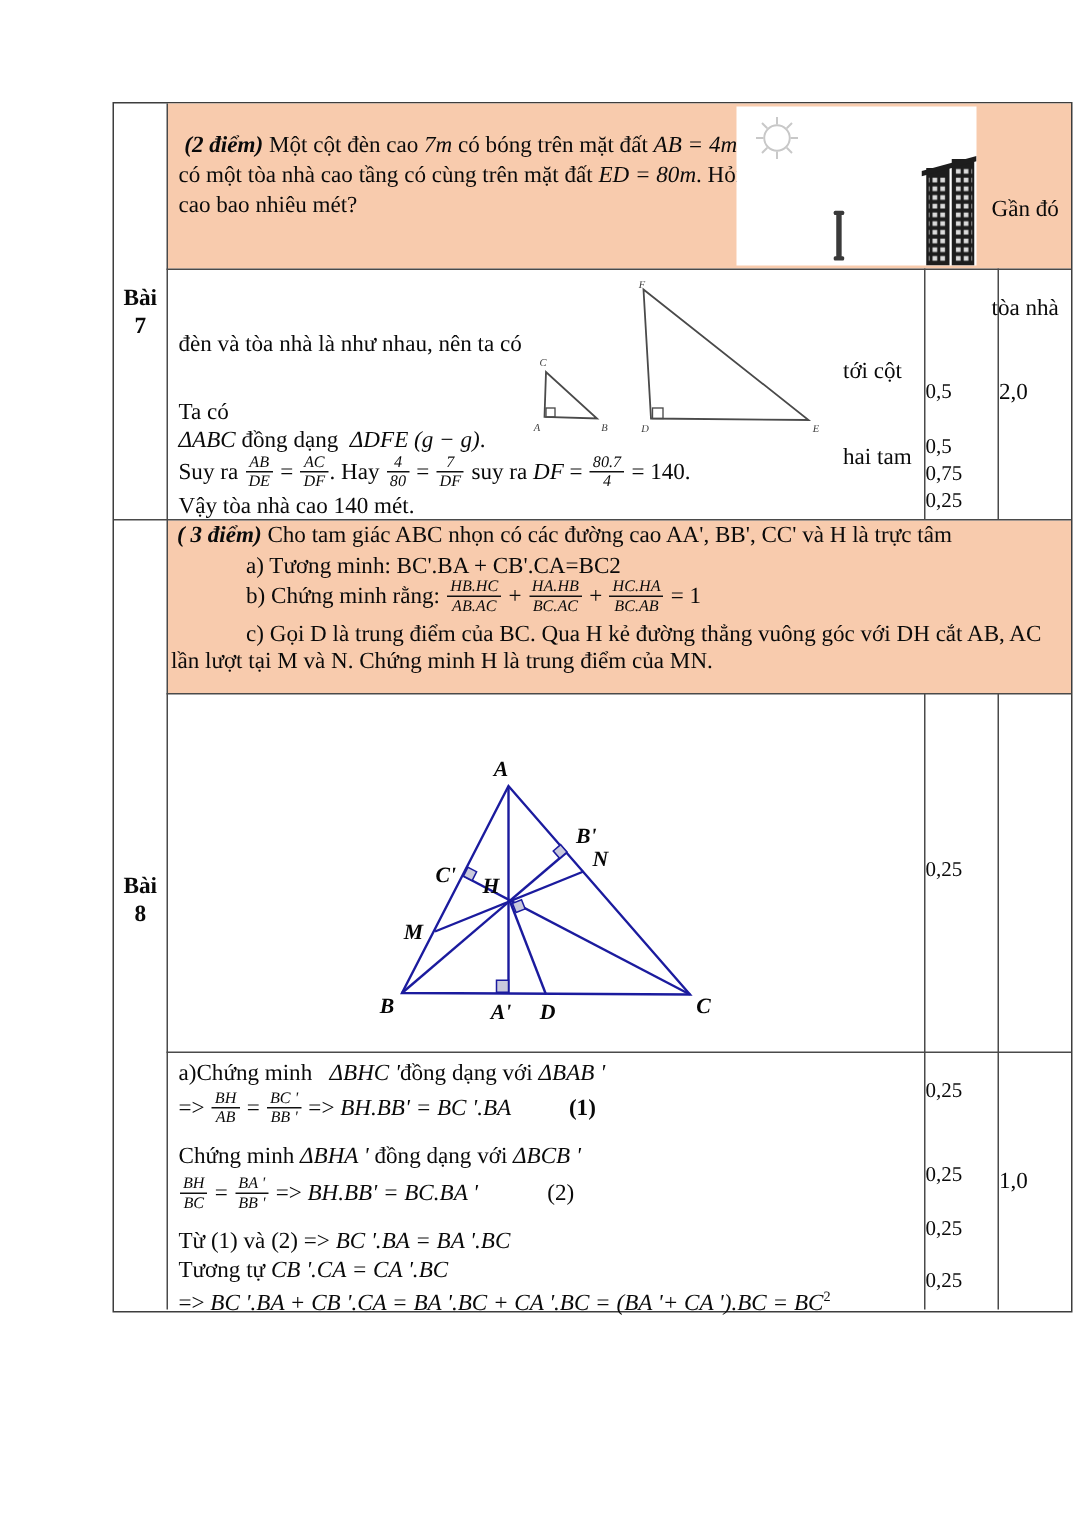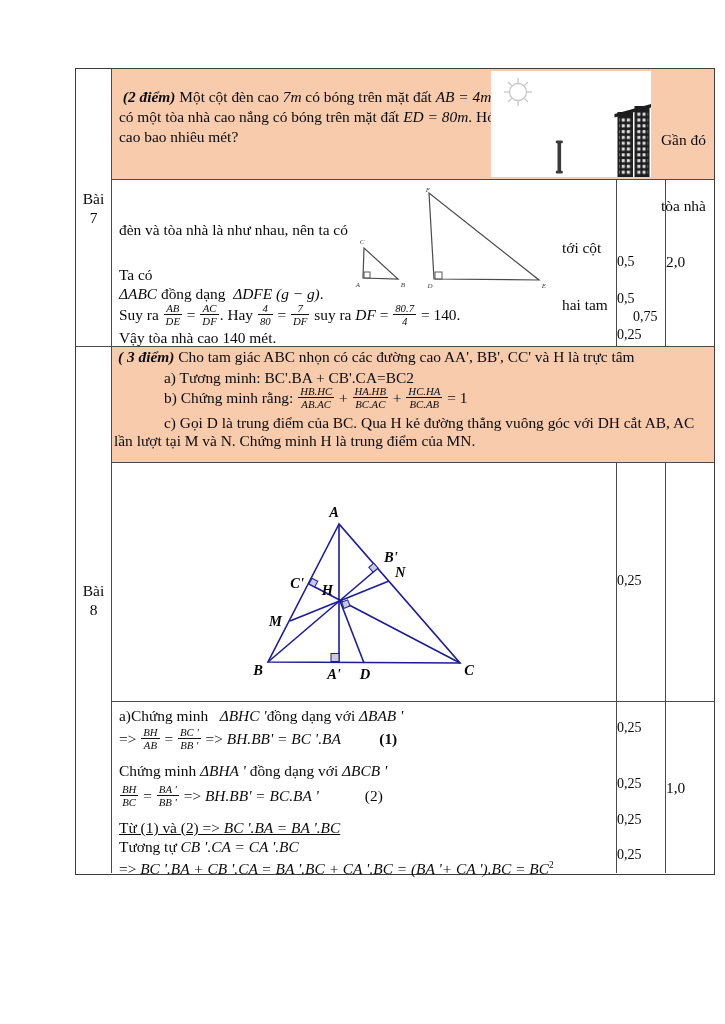--- a/index.html
+++ b/index.html
@@ -12,21 +12,21 @@
   .line{position:absolute;font-size:15.4px;line-height:20px;white-space:pre;}
   .tall{line-height:30px;}
   .seg-i{font-style:italic;}
   .seg-bi{font-style:italic;font-weight:700;}
   .seg-b{font-weight:700;}
   .seg-sup{vertical-align:super;font-size:0.62em;}
   .frac{display:inline-block;vertical-align:-0.50em;text-align:center;font-style:italic;
         font-size:0.70em;line-height:1.12;margin:0 1px;}
   .fnum{display:block;padding:0 2px;border-bottom:1px solid #111;}
   .fden{display:block;padding:0 2px;}
-  .bai-label{position:absolute;left:0;width:35px;text-align:center;font-weight:400;
+  .bai-label{position:absolute;left:0;width:35px;text-align:center;font-weight:700;
              font-size:15.5px;line-height:19px;}
   .score{position:absolute;width:49px;text-align:left;font-size:14px;line-height:18px;}
   .score2{position:absolute;width:49px;text-align:left;font-size:15.4px;line-height:18px;}
   .sidetext{position:absolute;font-size:15.4px;line-height:22px;white-space:pre;}
   .scenebox{position:absolute;background:#ffffff;}
   svg{display:block;}
   .figlabel{font-family:"Liberation Serif","DejaVu Serif",serif;font-style:italic;
             font-weight:700;font-size:14.5px;fill:#060606;}
   .trilabel{font-family:"Liberation Serif","DejaVu Serif",serif;font-style:italic;
             font-size:7px;fill:#3c3c3c;}
@@ -54,21 +54,21 @@
       <div>Bài</div>
       <div>7</div>
     </div>
 
     <div class="bai-label" style="top:512px;">
       <div>Bài</div>
       <div>8</div>
     </div>
 
     <div class="line" style="left:43px;top:18px;"><span class="seg-bi"> (2 điểm)</span><span class="seg-p"> Một cột đèn cao </span><span class="seg-i">7m</span><span class="seg-p"> có bóng trên mặt đất </span><span class="seg-i">AB = 4m</span><span class="seg-p">.</span></div>
-    <div class="line" style="left:43px;top:38px;"><span class="seg-p">có một tòa nhà cao nắng có bóng trên mặt đất </span><span class="seg-i">ED = 80m</span><span class="seg-p">. Hỏi</span></div>
+    <div class="line" style="left:43px;top:38px;"><span class="seg-p">có một tòa nhà cao tầng có cùng trên mặt đất </span><span class="seg-i">ED = 80m</span><span class="seg-p">. Hỏi</span></div>
     <div class="line" style="left:43px;top:58px;"><span class="seg-p">cao bao nhiêu mét?</span></div>
     <div class="sidetext" style="left:585px;top:16px;">
       <div>Gần đó</div>
       <div>tòa nhà</div>
     </div>
 
     <div class="scenebox" style="left:415px;top:2px;width:160px;height:106px;">
       <svg width="160" height="106" viewBox="0 0 160 106">
         <defs>
           <pattern id="win" width="5.2" height="5.8" patternUnits="userSpaceOnUse">
@@ -123,21 +123,21 @@
       <text class="trilabel" x="18" y="57" text-anchor="middle">C</text>
       <text class="trilabel" x="14" y="100" text-anchor="middle">A</text>
       <text class="trilabel" x="59" y="100" text-anchor="middle">B</text>
       <text class="trilabel" x="84" y="5" text-anchor="middle">F</text>
       <text class="trilabel" x="86" y="101" text-anchor="middle">D</text>
       <text class="trilabel" x="200" y="101" text-anchor="middle">E</text>
     </svg>
 
     <span class="score" style="left:541px;top:184px;">0,5</span>
     <span class="score" style="left:541px;top:221px;">0,5</span>
-    <span class="score" style="left:557px;top:239px;">0,75</span>
+    <span class="score" style="left:541px;top:239px;">0,75</span>
     <span class="score" style="left:541px;top:257px;">0,25</span>
     <span class="score2" style="left:590px;top:184px;">2,0</span>
 
     <div class="line" style="left:42px;top:278px;"><span class="seg-bi">( 3 điểm)</span><span class="seg-p"> Cho tam giác ABC nhọn có các đường cao AA', BB', CC' và H là trực tâm</span></div>
     <div class="line" style="left:88px;top:299px;"><span class="seg-p">a) Tương minh: BC'.BA + CB'.CA=BC2</span></div>
     <div class="line tall" style="left:88px;top:314px;"><span class="seg-p">b) Chứng minh rằng: </span><span class="frac"><span class="fnum">HB.HC</span><span class="fden">AB.AC</span></span><span class="seg-p"> + </span><span class="frac"><span class="fnum">HA.HB</span><span class="fden">BC.AC</span></span><span class="seg-p"> + </span><span class="frac"><span class="fnum">HC.HA</span><span class="fden">BC.AB</span></span><span class="seg-p"> = 1</span></div>
     <div class="line" style="left:38px;top:362px;"><span class="seg-p">lần lượt tại M và N. Chứng minh H là trung điểm của MN.</span></div>
     <div class="line" style="left:88px;top:344px;"><span class="seg-p">c) Gọi D là trung điểm của BC. Qua H kẻ đường thẳng vuông góc với DH cắt AB, AC</span></div>
 
     <svg style="position:absolute;left:36px;top:394px;" width="504" height="237" viewBox="0 0 504 237">
@@ -171,21 +171,21 @@
       <text class="figlabel" x="283" y="114" text-anchor="start">N</text>
       <text class="figlabel" x="192" y="125" text-anchor="end">C'</text>
       <text class="figlabel" x="170" y="163" text-anchor="end">M</text>
     </svg>
     <span class="score" style="left:541px;top:503px;">0,25</span>
 
     <div class="line" style="left:43px;top:637px;"><span class="seg-p">a)Chứng minh&nbsp;&nbsp;&nbsp;</span><span class="seg-i">ΔBHC '</span><span class="seg-p">đồng dạng với </span><span class="seg-i">ΔBAB '</span></div>
     <div class="line tall" style="left:43px;top:655px;"><span class="seg-p">=&gt; </span><span class="frac"><span class="fnum">BH</span><span class="fden">AB</span></span><span class="seg-p"> = </span><span class="frac"><span class="fnum">BC '</span><span class="fden">BB '</span></span><span class="seg-p"> =&gt; </span><span class="seg-i">BH.BB' = BC '.BA</span><span class="seg-p">&nbsp;&nbsp;&nbsp;&nbsp;&nbsp;&nbsp;&nbsp;&nbsp;&nbsp;&nbsp;</span><span class="seg-b">(1)</span></div>
     <div class="line" style="left:43px;top:692px;"><span class="seg-p">Chứng minh </span><span class="seg-i">ΔBHA '</span><span class="seg-p"> đồng dạng với </span><span class="seg-i">ΔBCB '</span></div>
     <div class="line tall" style="left:43px;top:712px;"><span class="frac"><span class="fnum">BH</span><span class="fden">BC</span></span><span class="seg-p"> = </span><span class="frac"><span class="fnum">BA '</span><span class="fden">BB '</span></span><span class="seg-p"> =&gt; </span><span class="seg-i">BH.BB' = BC.BA '</span><span class="seg-p">&nbsp;&nbsp;&nbsp;&nbsp;&nbsp;&nbsp;&nbsp;&nbsp;&nbsp;&nbsp;&nbsp;&nbsp;(2)</span></div>
-    <div class="line" style="left:43px;top:749px;text-decoration:underline;"><span class="seg-p">Từ (1) và (2) =&gt; </span><span class="seg-i">BC '.BA = BA '.BC</span></div>
+    <div class="line" style="left:43px;top:749px;"><span class="seg-p">Từ (1) và (2) =&gt; </span><span class="seg-i">BC '.BA = BA '.BC</span></div>
     <div class="line" style="left:43px;top:768px;"><span class="seg-p">Tương tự </span><span class="seg-i">CB '.CA = CA '.BC</span></div>
     <div class="line" style="left:43px;top:786px;"><span class="seg-p">=&gt; </span><span class="seg-i">BC '.BA + CB '.CA = BA '.BC + CA '.BC = (BA '+ CA ').BC = BC</span><span class="seg-sup">2</span></div>
 
     <span class="score" style="left:541px;top:650px;">0,25</span>
     <span class="score" style="left:541px;top:706px;">0,25</span>
     <span class="score" style="left:541px;top:742px;">0,25</span>
     <span class="score" style="left:541px;top:777px;">0,25</span>
     <span class="score2" style="left:590px;top:710px;">1,0</span>
 
   </div>

